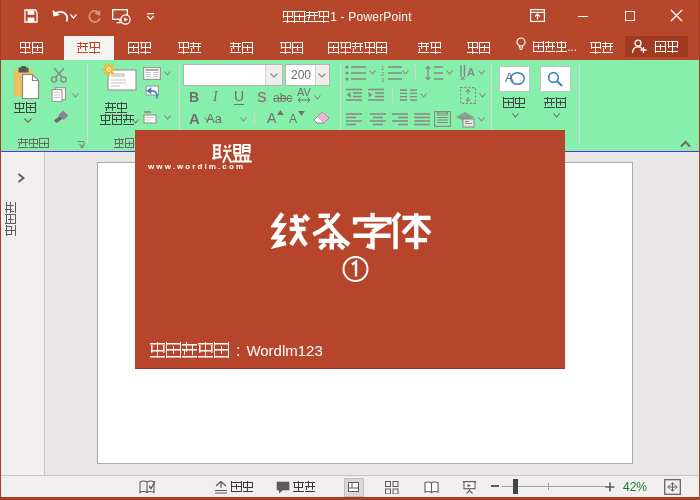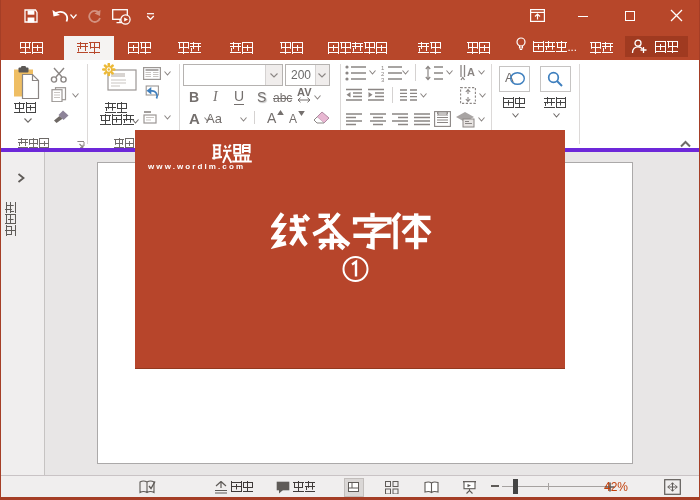--- a/index.html
+++ b/index.html
@@ -28,21 +28,21 @@
  linear-gradient(currentColor,currentColor) 0 12%/100% 0.095em,
  linear-gradient(currentColor,currentColor) 0 44%/100% 0.095em,
  linear-gradient(currentColor,currentColor) 76% 30%/0.09em 70%,
  linear-gradient(currentColor,currentColor) 12% 70%/0.09em 30%,
  linear-gradient(currentColor,currentColor) 0 98%/100% 0.095em;
  background-repeat:no-repeat;}
 
 
 #titlebar{left:0;top:0;width:700px;height:32px;background:#B7472A;}
 #tabrow{left:0;top:32px;width:700px;height:28px;background:#B7472A;}
-#ribbon{left:1px;top:60px;width:698px;height:92px;background:#ffffff;border-bottom:4px solid #6d28d9;box-sizing:border-box;}
+#ribbon{left:1px;top:60px;width:698px;height:92px;background:#86efac;border-bottom:1px solid #6d28d9;box-sizing:border-box;}
 #work{left:1px;top:152px;width:698px;height:323px;background:#E8E6E6;}
 #leftpanel{left:0;top:0;width:43px;height:323px;background:#F0EEEE;border-right:1px solid #C6C3C2;}
 #slide{left:96px;top:10px;width:534px;height:300px;background:#fff;border:1px solid #ABA9A9;}
 #statusbar{left:0;top:475px;width:700px;height:22px;background:#F0EEEE;border-top:1px solid #C9C3C5;box-sizing:content-box;}
 #redcard{left:135px;top:130px;width:430px;height:239px;background:#B7452B;border-bottom:1px solid #93391F;box-sizing:border-box;}
 
 #brd-l{left:0;top:0;width:1px;height:500px;background:#A53E26;}
 #brd-r{left:699px;top:0;width:1px;height:500px;background:#A53E26;}
 #brd-b{left:0;top:497px;width:700px;height:3px;background:#A53E26;}
 .tab{position:absolute;top:4px;height:24px;color:#fff;font-size:12px;text-align:center;}
@@ -78,20 +78,21 @@
       <path d="M8 10.5 L8 13 M4.5 13.7 H11.5" stroke="#fff" stroke-width="1.3"></path>
       <circle cx="13.5" cy="10.5" r="4.6" fill="#B7472A" stroke="#fff" stroke-width="1.2"></circle>
       <path d="M12.2 8.4 L16 10.5 L12.2 12.6 Z" fill="#fff"></path>
     </svg>
 
     <svg class="abs" style="left:146px;top:13px" width="9" height="7" viewBox="0 0 9 7">
       <path d="M1 0.7 H8" stroke="#fff" stroke-width="1.2"></path>
       <path d="M1.2 3 L4.5 6.4 L7.8 3" fill="none" stroke="#fff" stroke-width="1.3"></path>
     </svg>
 
+    <div class="abs" style="left:277px;top:10px;width:140px;text-align:center;color:#fff;font-size:12px;letter-spacing:0.2px"><span class="k"></span><span class="k2"></span><span class="k3"></span><span class="k"></span>1 - PowerPoint</div>
 
     <svg class="abs" style="left:530px;top:9px" width="15" height="13" viewBox="0 0 15 13">
       <rect x="0.6" y="0.6" width="13.8" height="11.8" fill="none" stroke="#fff" stroke-width="1.2"></rect>
       <path d="M0.6 3.4 H14.4" stroke="#fff" stroke-width="1.2"></path>
       <path d="M7.5 10.5 V5.5 M5 7.5 L7.5 5 L10 7.5" fill="none" stroke="#fff" stroke-width="1.2"></path>
     </svg>
 
     <div class="abs" style="left:578px;top:16px;width:10px;height:1.4px;background:#fff"></div>
 
     <div class="abs" style="left:625px;top:11px;width:8px;height:8px;border:1.2px solid #fff"></div>
@@ -222,21 +223,21 @@
       <svg class="abs" style="right:3px;top:8px" width="8" height="5" viewBox="0 0 8 5">
           <path d="M0.5 0.5 L4 4 L7.5 0.5" fill="none" stroke="#8B8684" stroke-width="1.1"></path>
         </svg>
     </div>
 
     <div class="abs" style="left:188px;top:29px;font-size:14px;font-weight:bold;color:#746F6D">B</div>
     <div class="abs" style="left:212px;top:29px;font-size:14px;font-style:italic;font-family:'Liberation Serif',serif;color:#746F6D">I</div>
     <div class="abs" style="left:233px;top:29px;font-size:14px;color:#746F6D;border-bottom:1.4px solid #746F6D;line-height:15px">U</div>
     <div class="abs" style="left:256px;top:29px;font-size:14px;color:#746F6D;text-shadow:1px 1px 1px #bbb">S</div>
     <div class="abs" style="left:272px;top:31px;font-size:12px;color:#746F6D;text-decoration:line-through">abc</div>
-    <div class="abs" style="left:296px;top:28px;font-size:11px;color:#746F6D;font-weight:bold;line-height:9px;text-align:center">AV<br><svg width="14" height="6" viewBox="0 0 14 6">
+    <div class="abs" style="left:296px;top:28px;font-size:11px;color:#746F6D;font-weight:normal;line-height:9px;text-align:center">AV<br><svg width="14" height="6" viewBox="0 0 14 6">
           <path d="M1 3 H13 M3.5 0.7 L1 3 L3.5 5.3 M10.5 0.7 L13 3 L10.5 5.3" fill="none" stroke="#746F6D" stroke-width="1"></path>
         </svg></div>
     <svg class="abs" style="left:313px;top:35px" width="7" height="5" viewBox="0 0 7 5">
         <path d="M0.5 0.5 L3.5 4 L6.5 0.5" fill="none" stroke="#8B8684" stroke-width="1.1"></path>
       </svg>
 
     <div class="abs" style="left:188px;top:50px;font-size:15px;font-weight:bold;color:#746F6D">A</div>
     <svg class="abs" style="left:203px;top:57px" width="7" height="5" viewBox="0 0 7 5">
         <path d="M0.5 0.5 L3.5 4 L6.5 0.5" fill="none" stroke="#8B8684" stroke-width="1.1"></path>
       </svg>
@@ -424,21 +425,21 @@
       <path d="M5.5 3 L9 4.6 L5.5 6.2 Z" fill="#5f5b58"></path>
     </svg>
 
     <div class="abs" style="left:491px;top:9px;width:8px;height:1.6px;background:#5f5b58"></div>
     <div class="abs" style="left:502px;top:10px;width:105px;height:1px;background:#A6A2A0"></div>
     <div class="abs" style="left:548px;top:7px;width:4px;height:7px;border-left:1px solid #A6A2A0"></div>
     <div class="abs" style="left:513px;top:3px;width:5px;height:15px;background:#444"></div>
     <svg class="abs" style="left:605px;top:6px" width="10" height="10" viewBox="0 0 10 10">
         <path d="M5 0.5 V9.5 M0.5 5 H9.5" stroke="#5f5b58" stroke-width="1.6"></path>
       </svg>
-    <div class="abs" style="left:604px;top:4px;font-size:12px;color:#c2410c">42%</div>
+    <div class="abs" style="left:623px;top:4px;font-size:12px;color:#15803d">42%</div>
 
     <svg class="abs" style="left:664px;top:3px" width="17" height="16" viewBox="0 0 17 16">
       <rect x="0.7" y="0.7" width="15.6" height="14.6" fill="none" stroke="#5f5b58" stroke-width="1.2"></rect>
       <path d="M8.5 4 V12 M4.5 8 H12.5 M6.8 5.7 L8.5 3.7 L10.2 5.7 M6.8 10.3 L8.5 12.3 L10.2 10.3 M5.7 6.3 L3.7 8 L5.7 9.7 M11.3 6.3 L13.3 8 L11.3 9.7" stroke="#5f5b58" stroke-width="1" fill="none"></path>
     </svg>
   </div>
   <div class="abs" id="redcard">
 
     <svg class="abs" style="left:77px;top:14px" width="40" height="20" viewBox="0 0 40 20">
       <g stroke="#fff" stroke-width="2" fill="none">
@@ -494,17 +495,20 @@
           <path d="M12.9 29.1 H34.6"></path>
         </g>
       </g>
     </svg>
 
     <svg class="abs" style="left:207px;top:125px" width="27" height="28" viewBox="0 0 27 28">
       <circle cx="13.5" cy="14" r="12" fill="none" stroke="#fff" stroke-width="2"></circle>
       <path d="M10 9.5 L14 6.8 V21.5" fill="none" stroke="#fff" stroke-width="2.4"></path>
     </svg>
 
+    <div class="abs" style="left:15px;top:212px;font-size:16px;color:#fff">
+      <span class="k"></span><span class="k2"></span><span class="k3"></span><span class="k"></span><span class="k2"></span><span style="display:inline-block;width:6px"></span>:<span style="display:inline-block;width:6px"></span><span style="font-size:15px">Wordlm123</span>
+    </div>
   </div>
   <div class="abs" id="brd-l"></div>
   <div class="abs" id="brd-r"></div>
   <div class="abs" id="brd-b"></div>
 </div>
 
 </body></html>

